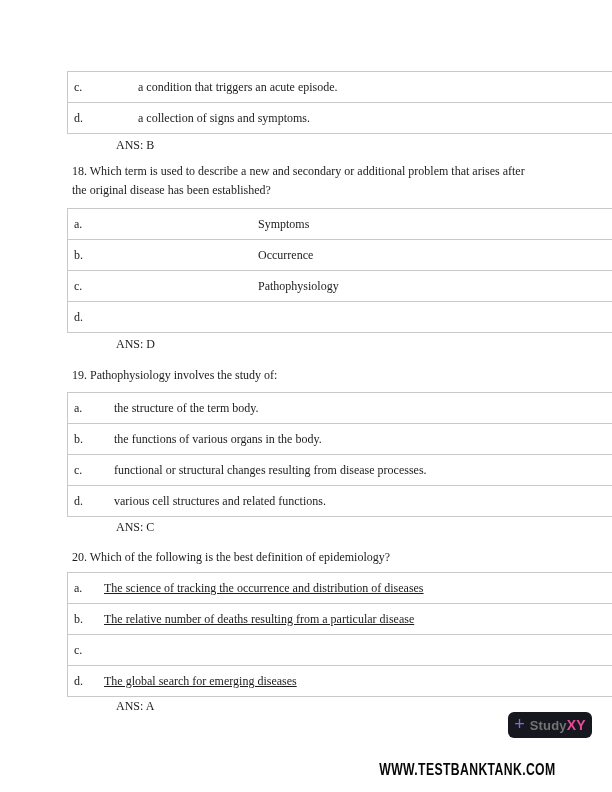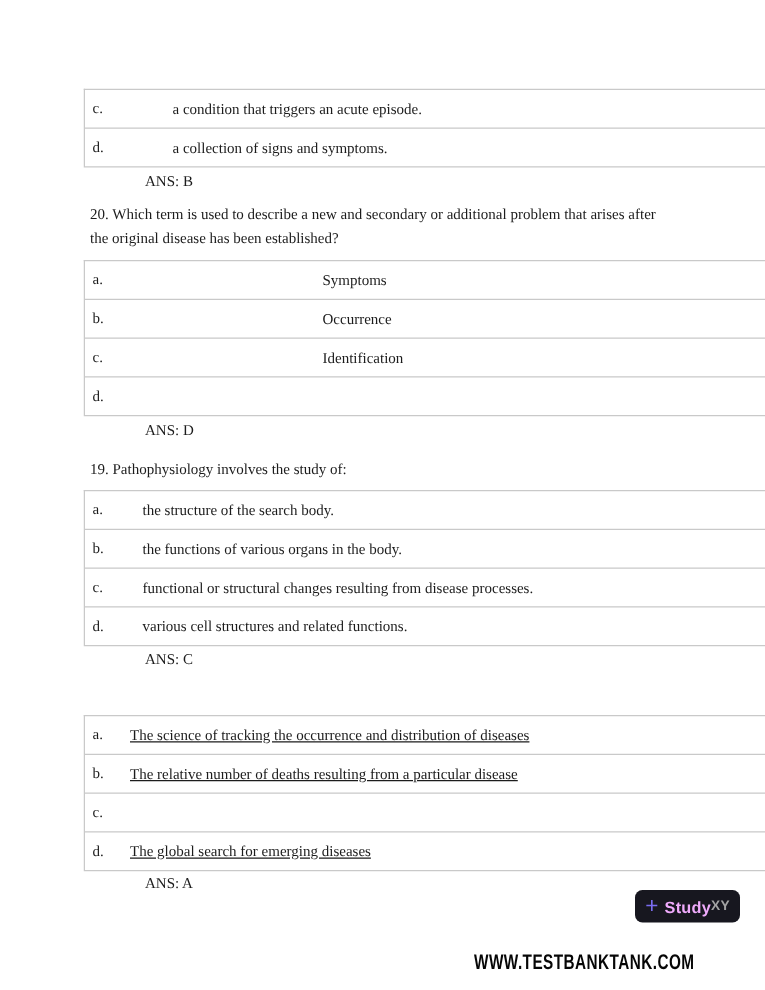--- a/index.html
+++ b/index.html
@@ -58,22 +58,22 @@
     font-family:"Liberation Sans", sans-serif;
   }
   .badge .plus {
     color:#7a6cf0;
     font-size:18px;
     font-weight:400;
     line-height:1;
     margin-top:-2px;
   }
   .wordmark { display:flex; align-items:center; }
-  .badge .study { color:#f0abfc; font-weight:700; font-size:13px; letter-spacing:0.2px; }
-  .badge .xy    { color:#a3a3a3; font-weight:700; font-size:11px; letter-spacing:0.2px; }
+  .badge .study { color:#737373; font-weight:700; font-size:13px; letter-spacing:0.2px; }
+  .badge .xy    { color:#ec4899; font-weight:700; font-size:14px; letter-spacing:0.2px; }
 
   
   .site {
     position:absolute;
     top:760px; left:317px;
     width:300px;
     text-align:center;
     font-family:"Liberation Sans", sans-serif;
     font-weight:700;
     font-size:17px;
@@ -98,65 +98,68 @@
       <span class="otext">a condition that triggers an acute episode.</span>
     </div>
     <div class="orow">
       <span class="letter">d.</span>
       <span class="otext">a collection of signs and symptoms.</span>
     </div>
   </div>
   <div class="ans" style="top:138px">ANS: B</div>
 
   <div class="question" style="top:162px">
-    <div class="qline">20. Which term is used to describe a new and secondary or additional problem that arises after</div>
+    <div class="qline">18. Which term is used to describe a new and secondary or additional problem that arises after</div>
     <div class="qline">the original disease has been established?</div>
   </div>
   <div class="qtable ind-190" style="top:208px">
     <div class="orow">
       <span class="letter">a.</span>
       <span class="otext">Symptoms</span>
     </div>
     <div class="orow">
       <span class="letter">b.</span>
       <span class="otext">Occurrence</span>
     </div>
     <div class="orow">
       <span class="letter">c.</span>
-      <span class="otext">Identification</span>
+      <span class="otext">Pathophysiology</span>
     </div>
     <div class="orow">
       <span class="letter">d.</span>
     </div>
   </div>
   <div class="ans" style="top:337px">ANS: D</div>
 
   <div class="question" style="top:366px">
     <div class="qline">19. Pathophysiology involves the study of:</div>
   </div>
   <div class="qtable ind-46" style="top:392px">
     <div class="orow">
       <span class="letter">a.</span>
-      <span class="otext">the structure of the search body.</span>
+      <span class="otext">the structure of the term body.</span>
     </div>
     <div class="orow">
       <span class="letter">b.</span>
       <span class="otext">the functions of various organs in the body.</span>
     </div>
     <div class="orow">
       <span class="letter">c.</span>
       <span class="otext">functional or structural changes resulting from disease processes.</span>
     </div>
     <div class="orow">
       <span class="letter">d.</span>
       <span class="otext">various cell structures and related functions.</span>
     </div>
   </div>
   <div class="ans" style="top:520px">ANS: C</div>
 
+  <div class="question" style="top:548px">
+    <div class="qline">20. Which of the following is the best definition of epidemiology?</div>
+  </div>
   <div class="qtable ind-36" style="top:572px">
     <div class="orow">
       <span class="letter">a.</span>
       <span class="otext">The science of tracking the occurrence and distribution of diseases</span>
     </div>
     <div class="orow">
       <span class="letter">b.</span>
       <span class="otext">The relative number of deaths resulting from a particular disease</span>
     </div>
     <div class="orow">

